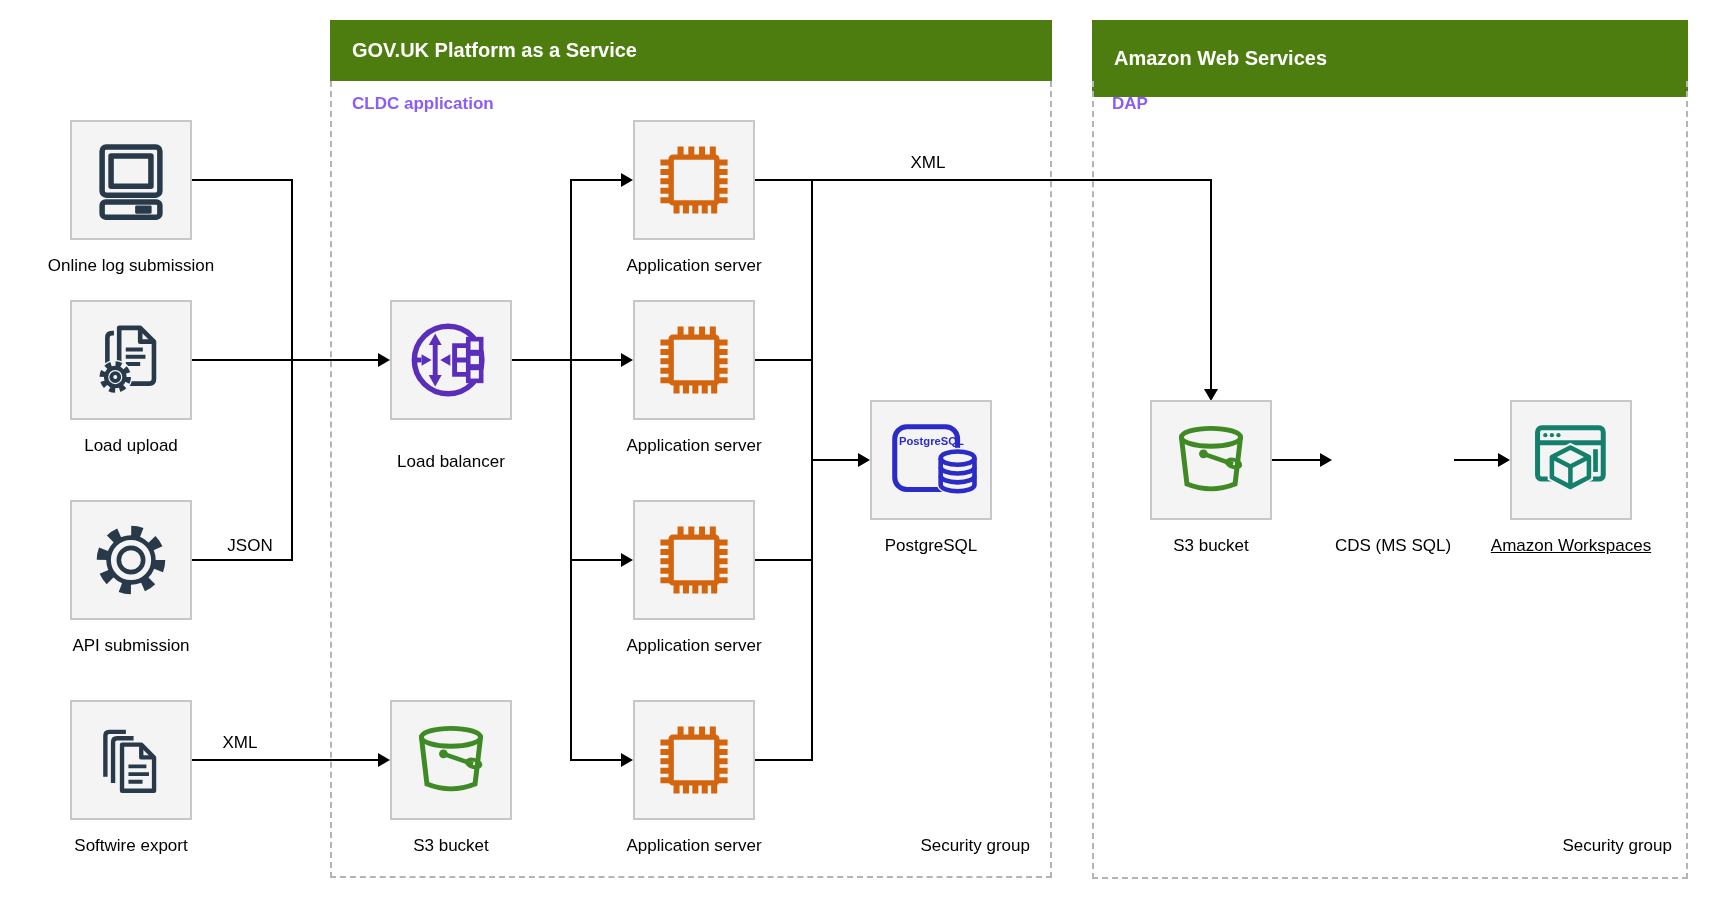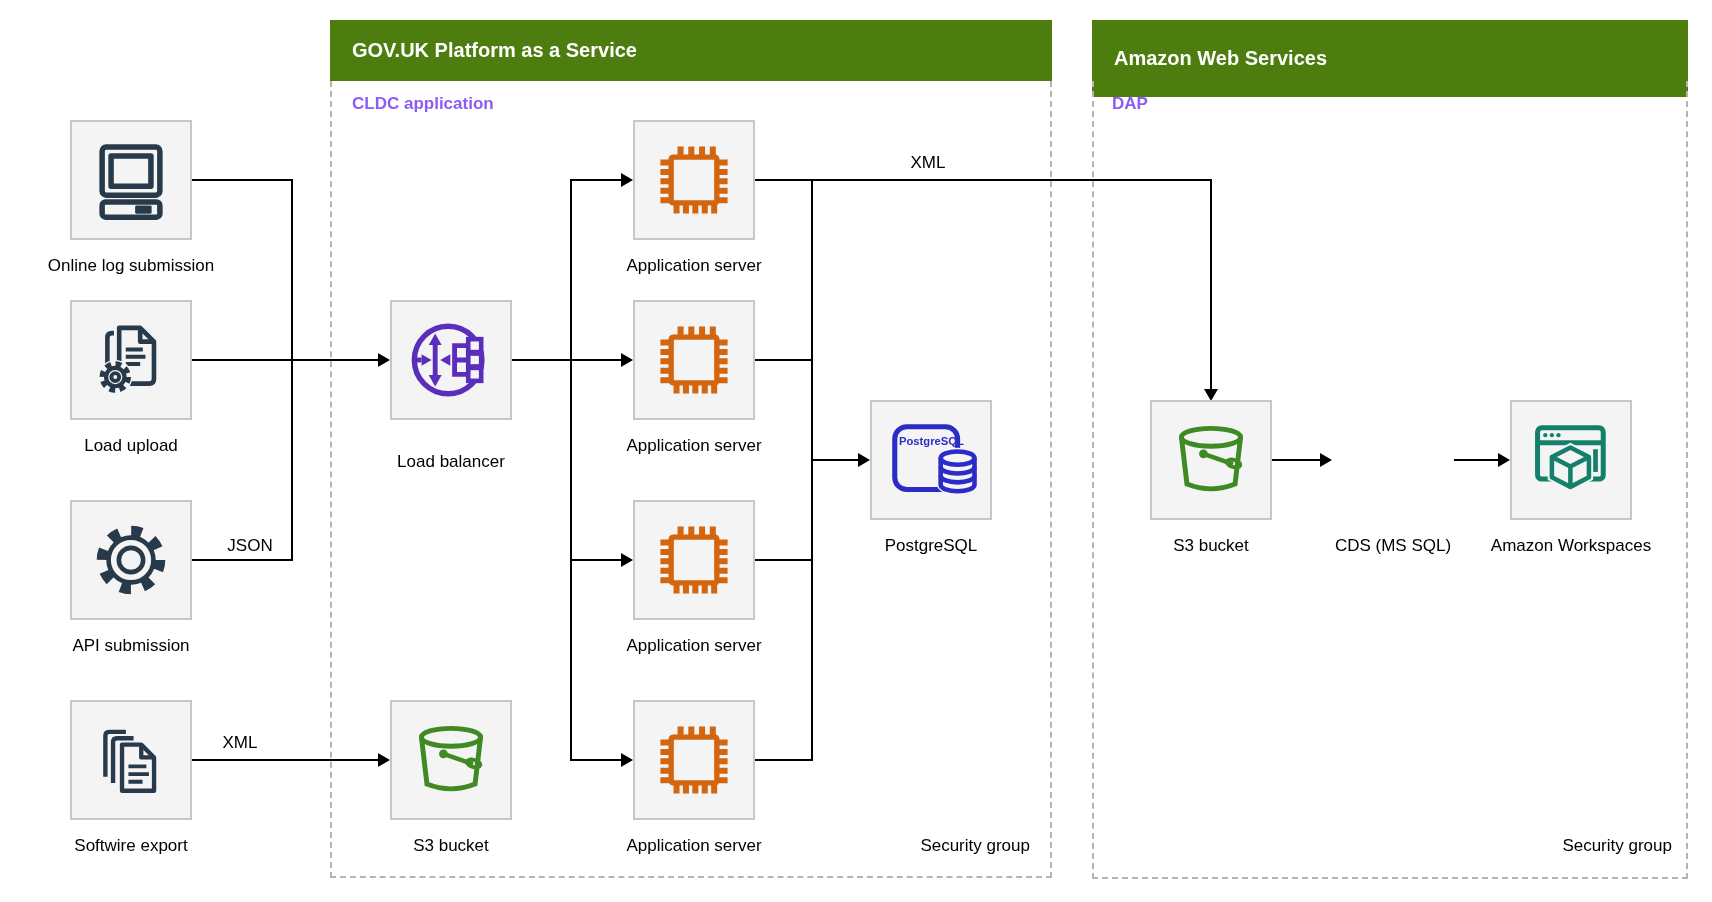--- a/index.html
+++ b/index.html
@@ -267,15 +267,15 @@
           <circle cx="20" cy="15.2" r="1.8"></circle>
           <circle cx="25.5" cy="15.2" r="1.8"></circle>
       </g>
       <path d="M35.5 25.5 L51 33.5 V50.5 L35.5 58.5 L20 50.5 V33.5 Z" fill="#f4f4f4" stroke="#f4f4f4" stroke-width="7"></path>
       <g stroke="#14806B" fill="none" stroke-width="3.8" stroke-linejoin="round">
         <path d="M35.5 25.5 L51 33.5 V50.5 L35.5 58.5 L20 50.5 V33.5 Z"></path>
         <path d="M20 33.5 L35.5 41.5 L51 33.5 M35.5 41.5 V58.5"></path>
       </g>
     </svg>
   </div>
-  <div class="node-label" style="left:1456px;top:536px;">Amazon Workspaces</div>
+  <div class="node-label" style="left:1456px;top:536px;text-decoration:underline;">Amazon Workspaces</div>
 
 </div>
 
 </body></html>

